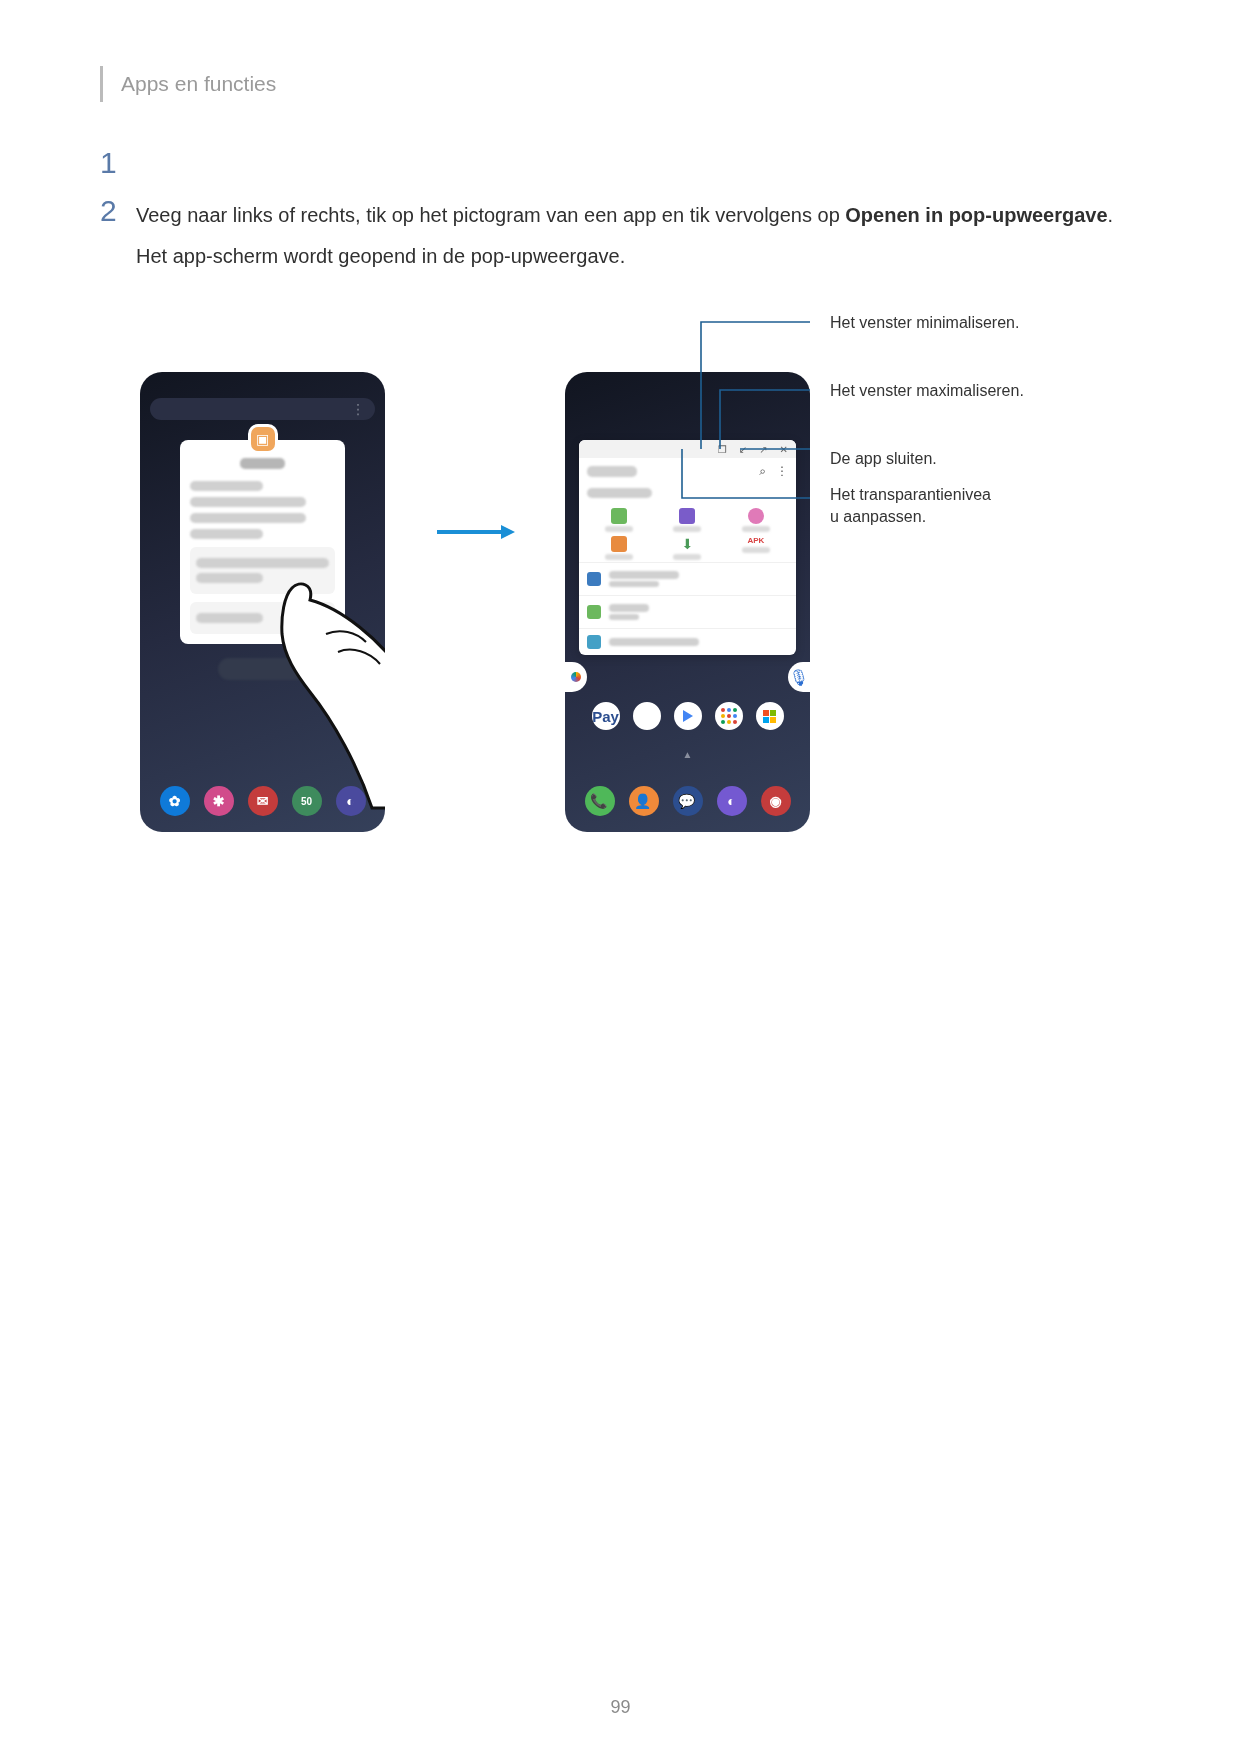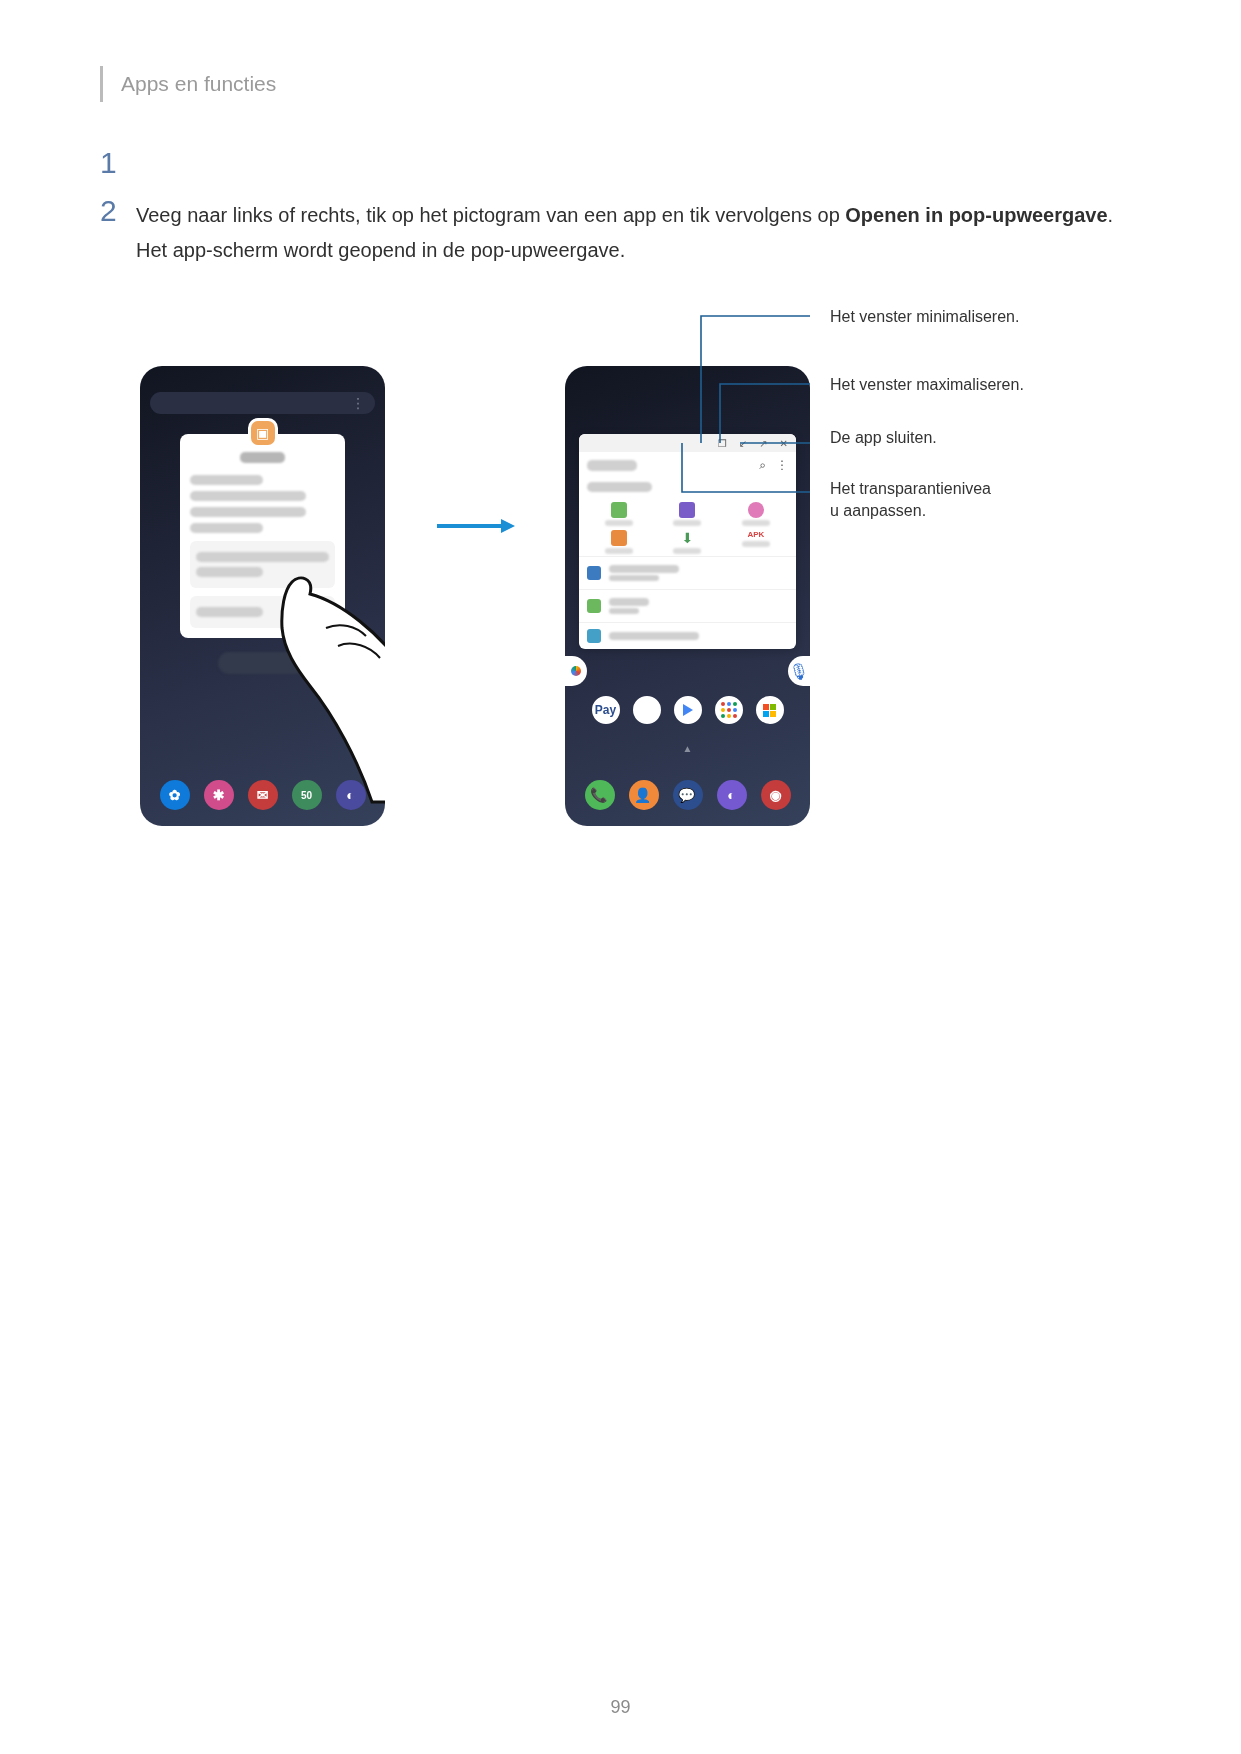--- a/index.html
+++ b/index.html
@@ -19,21 +19,21 @@
     height: 36px;
     display: flex;
     align-items: center;
     margin-top: 10px;
   }
   .chapter { color: #9a9a9a; font-size: 21px; }
   h1.title { color: #b2575b; font-size: 34px; font-weight: 700; margin-bottom: 28px; }
   .step { display: flex; align-items: flex-start; gap: 18px; margin-bottom: 18px; }
   .step-num { color: #5a7aa8; font-size: 30px; font-weight: 400; width: 18px; flex: none; line-height: 1; }
   .step-body { font-size: 20px; line-height: 1.55; color: #303030; padding-top: 4px; }
-  .step-body .italic-note { margin-top: 4px; }
+  .step-body .italic-note { margin-top: 10px; }
   .bold { font-weight: 700; }
 
   .figure-row {
     display: flex;
     align-items: flex-start;
     gap: 30px;
     margin: 40px 0 40px 40px;
     position: relative;
   }
   .phone {
@@ -164,21 +164,21 @@
   }
   .pill-left  { left: 0; border-radius: 0 15px 15px 0; display:flex;align-items:center;justify-content:center; }
   .pill-right { right: 0; border-radius: 15px 0 0 15px; display:flex;align-items:center;justify-content:center; }
   .apprail {
     position: absolute;
     top: 330px;
     left: 0; right: 0;
     display:flex; justify-content:center; gap:13px;
   }
   .rail-ic { width:28px; height:28px; border-radius:50%; border:2px solid #fff; display:flex;align-items:center;justify-content:center; font-size:11px; font-weight:700; background:#fff; }
-  .pay { color:#2c4e8f; font-size:12px; }
+  .pay { color:#2c4e8f; font-size:15px; }
   .dots9 { display:grid; grid-template-columns:repeat(3,4px); grid-auto-rows:4px; gap:2px; }
   .dots9 span { background:#555; border-radius:50%; }
   .home-ind { position:absolute; top:372px; left:50%; transform:translateX(-50%); width:10px;height:10px; }
   .home-ind::before { content:"▲"; color:#8a8f9e; font-size:10px; }
 
   
   .callouts {
     position: relative;
     width: 260px;
     margin-left: -10px;
@@ -375,21 +375,21 @@
         <div class="fav c-orange">👤</div>
         <div class="fav c-deepblue">💬</div>
         <div class="fav c-violet">◐</div>
         <div class="fav c-red">◉</div>
       </div>
     </div>
 
     <div class="callouts">
       <div class="callout" style="top:0px">Het venster minimaliseren.</div>
       <div class="callout" style="top:68px">Het venster maximaliseren.</div>
-      <div class="callout" style="top:121px">De app sluiten.</div>
+      <div class="callout" style="top:136px">De app sluiten.</div>
       <div class="callout" style="top:172px; white-space:pre-line">Het transparantienivea
 u aanpassen.</div>
     </div>
 
     <svg class="leaders" width="920" height="540">
 
       <g stroke="#1f5f92" stroke-width="1.6" fill="none">
 
         <polyline points="561,137 561,10 670,10"></polyline>
 

